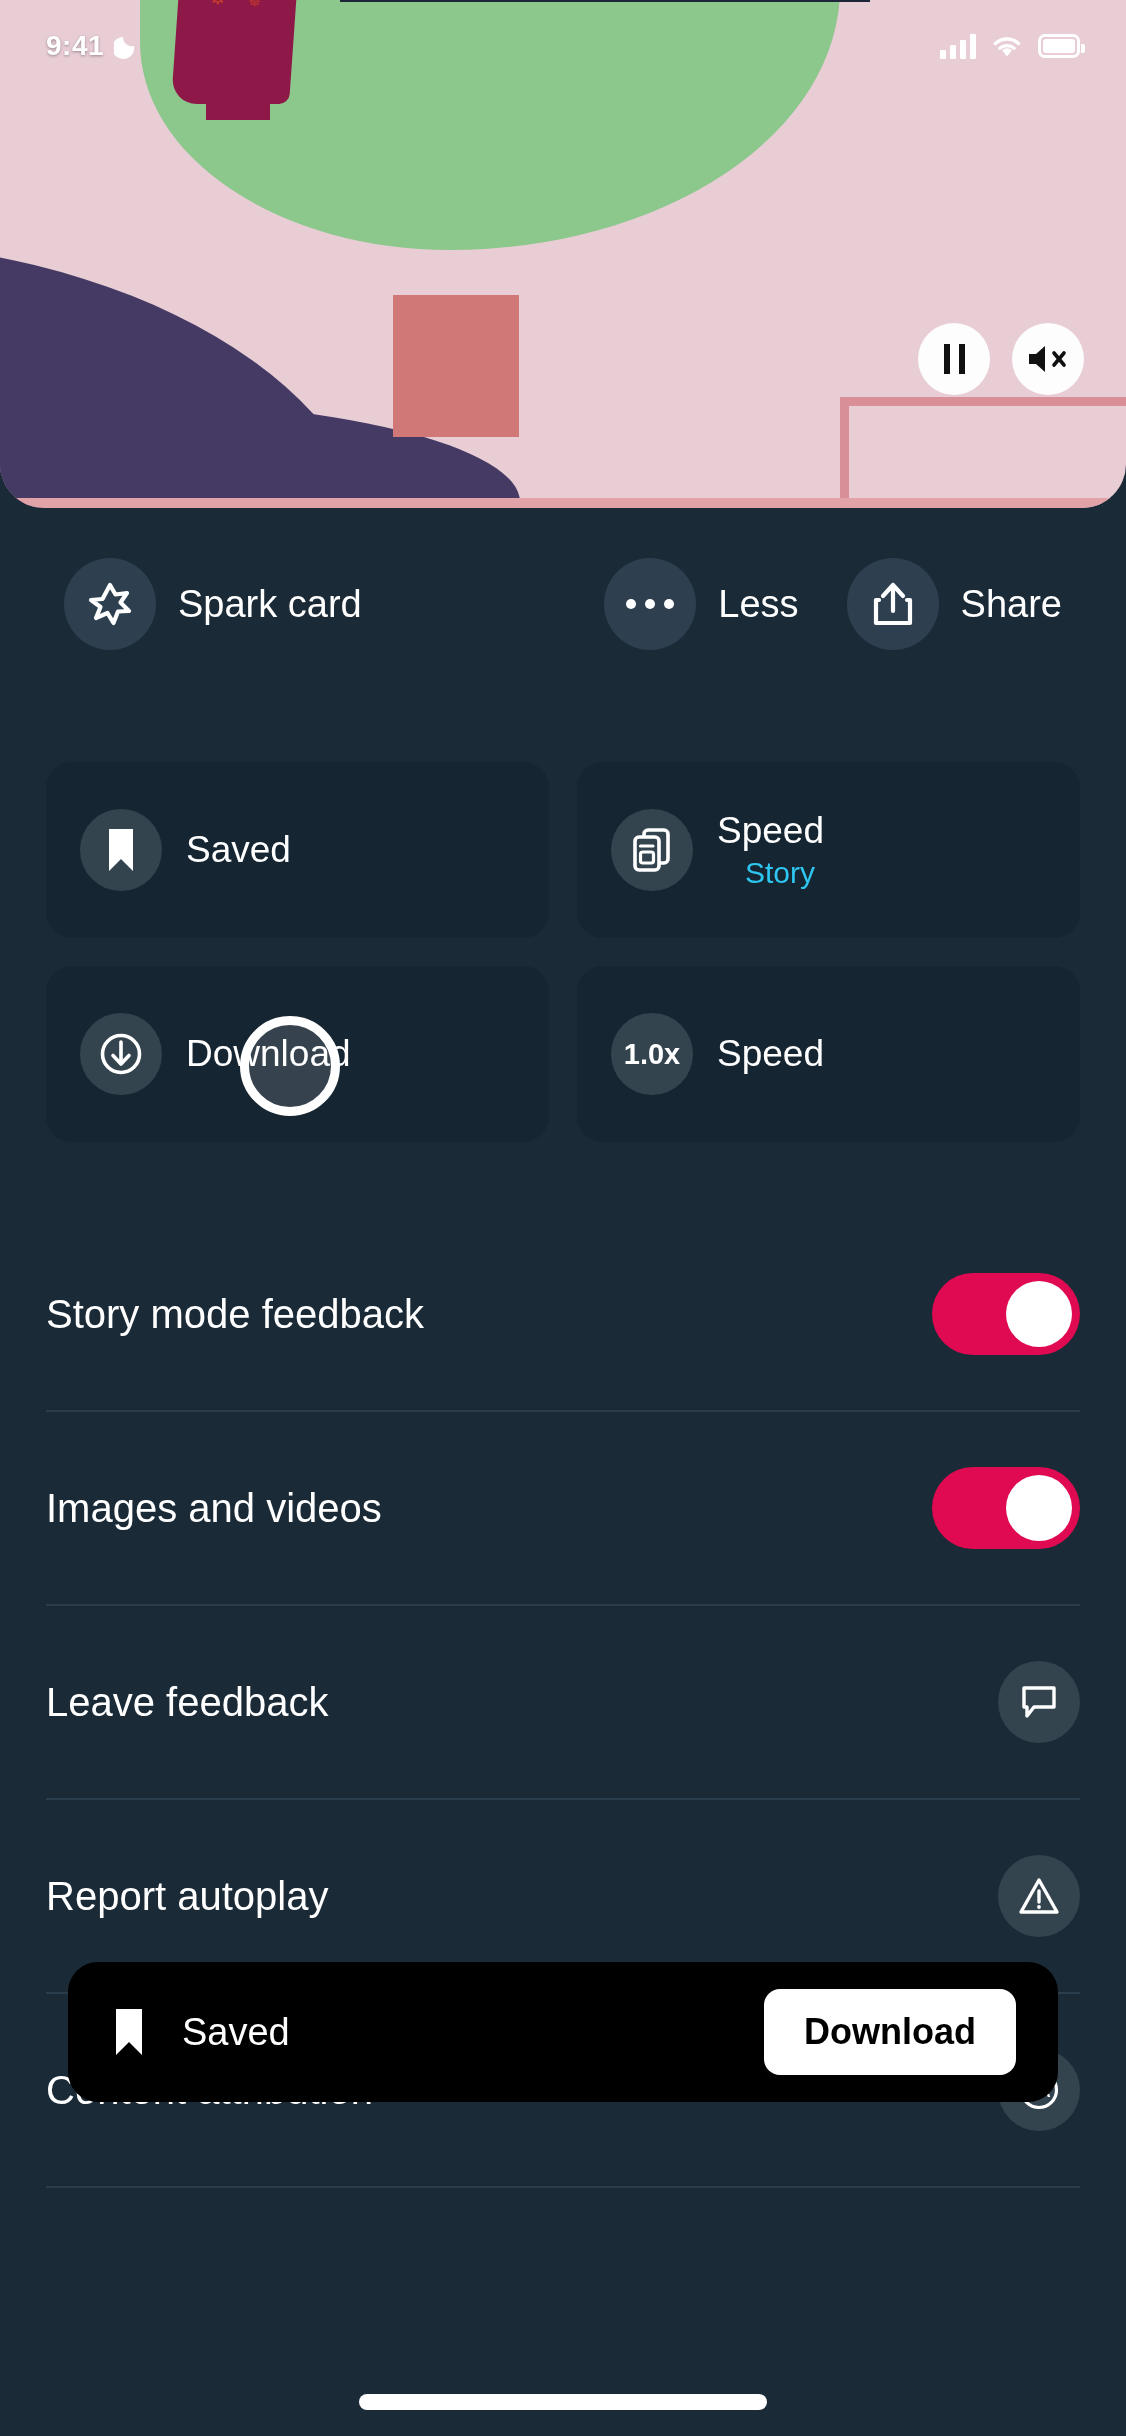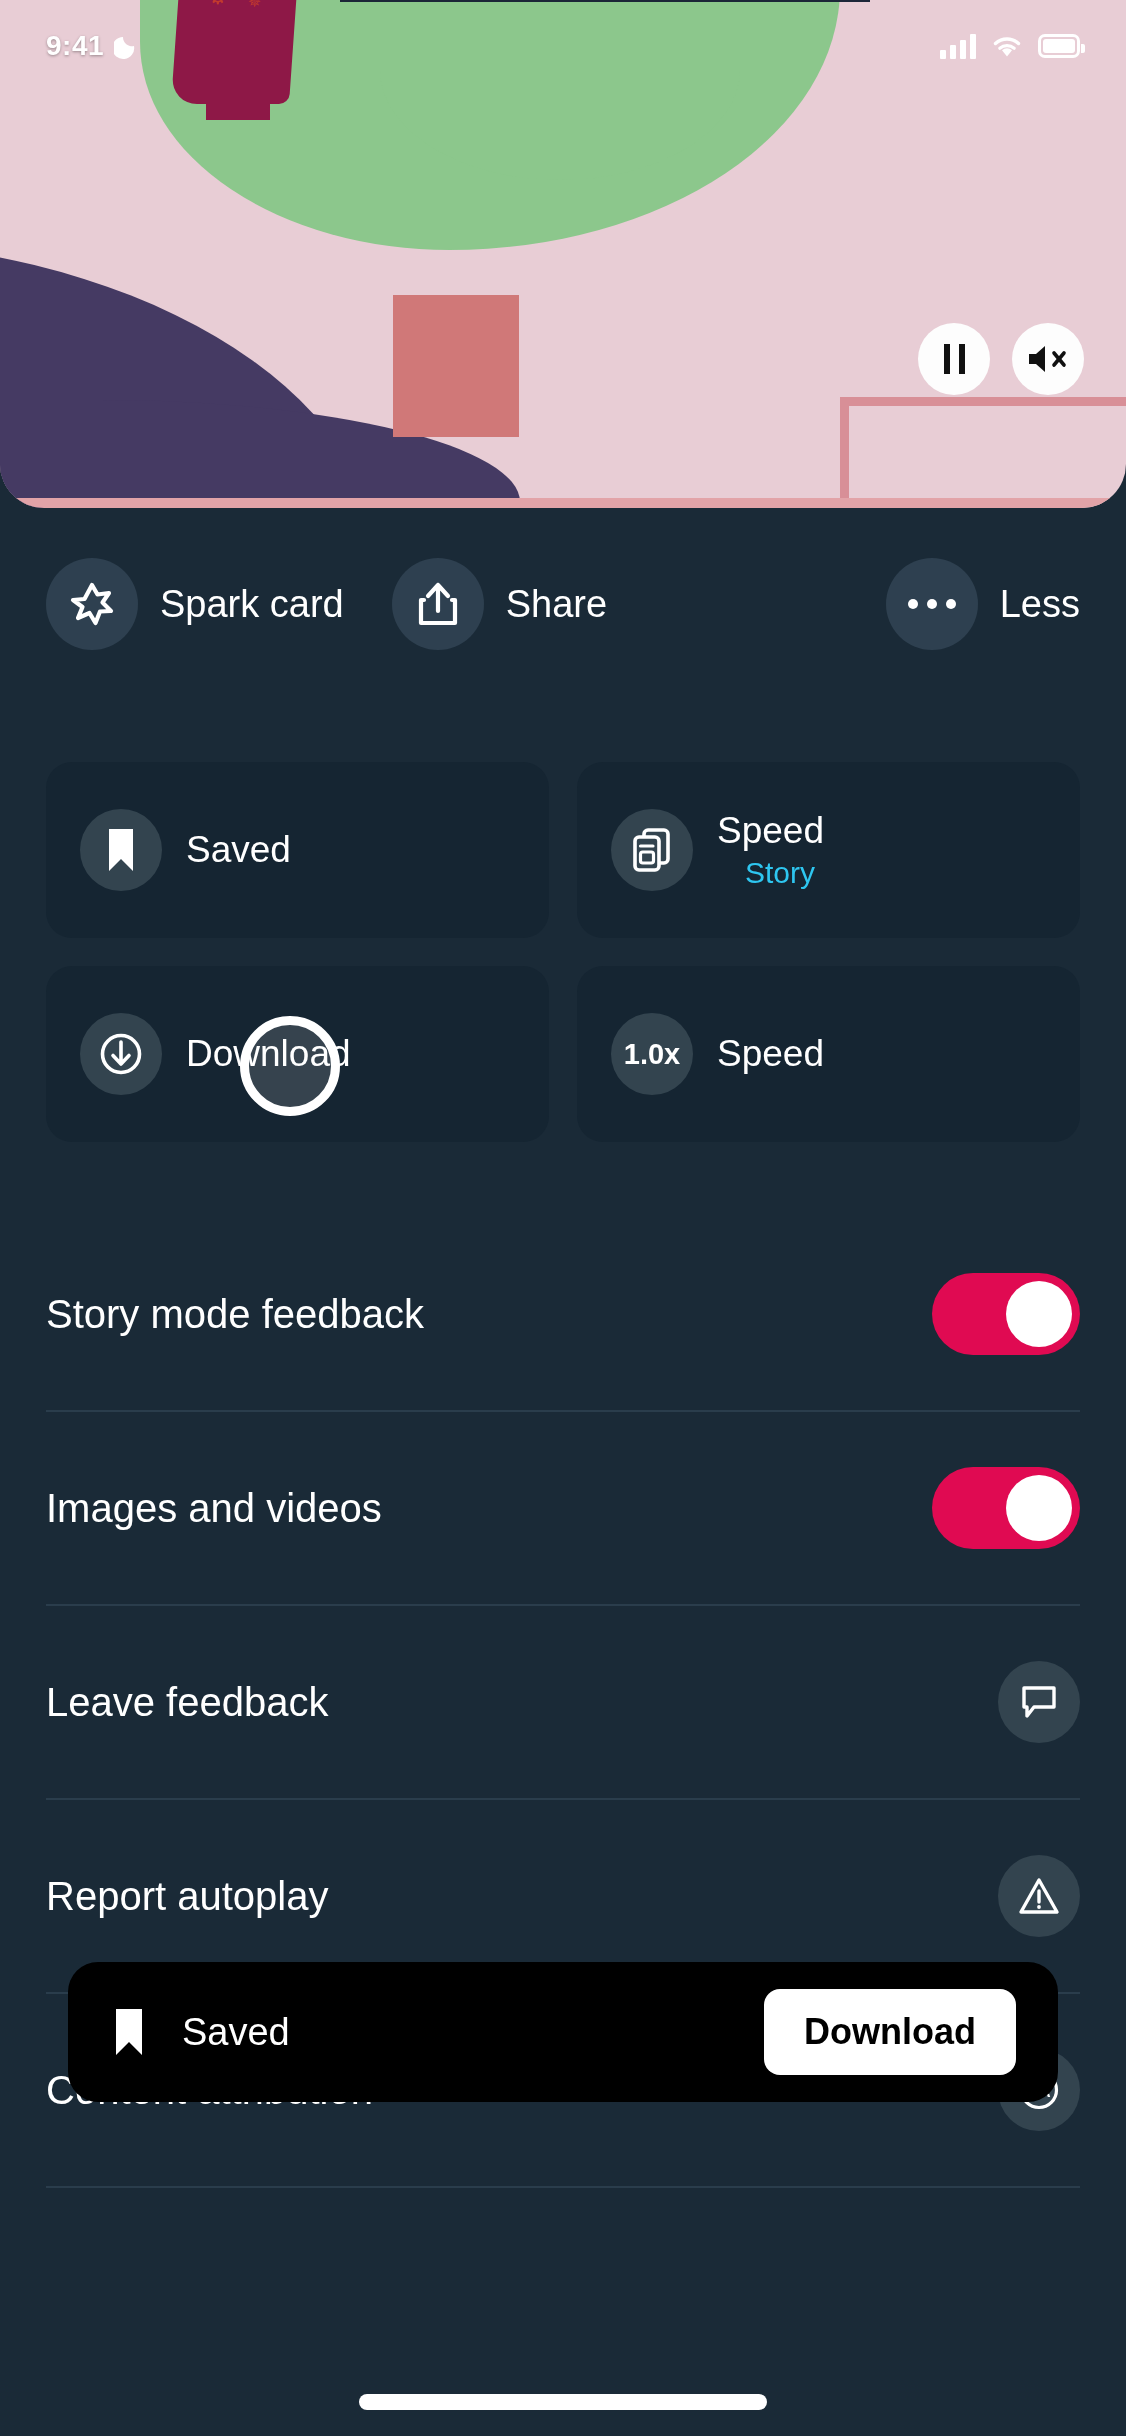--- a/index.html
+++ b/index.html
@@ -104,21 +104,21 @@
     background:#fff; border-radius:3px;
   }
   .sb-batt::after{
     content:""; position:absolute; right:-8px; top:7px; width:4px; height:9px;
     background:#fff; border-radius:0 2px 2px 0;
   }
 
   
   .action-row {
     position:absolute; left:0; top:558px; width:1126px;
-    display:flex; align-items:center; padding:0 46px;
+    display:flex; align-items:center; padding:0 64px;
   }
   .action {
     display:flex; align-items:center; gap:22px; cursor:pointer;
   }
   .action + .action { margin-left:48px; }
   .action.push-right { margin-left:auto; }
   .circ {
     width:92px; height:92px; border-radius:50%; background:#2e4050;
     display:flex; align-items:center; justify-content:center; flex:0 0 auto;
   }
@@ -266,39 +266,39 @@
 
   <div class="action">
     <span class="circ">
       <svg width="48" height="48" viewBox="0 0 48 48">
         <path d="M24 5 l5.5 9.5 L41 13 l-6.5 9.5 L43 31 l-11 .5 L27.5 43 L21.5 33 L10 38 l4.5-11 L5 20 l11.5-1 Z" fill="none" stroke="#fff" stroke-width="4.2" stroke-linejoin="round"></path>
       </svg>
     </span>
     <span class="action-label">Spark card</span>
   </div>
 
-  <div class="action">
-    <span class="circ">
-      <svg width="44" height="48" viewBox="0 0 44 48">
-        <path d="M22 5 L32 16 M22 5 L12 16 M22 5 V31" stroke="#fff" stroke-width="4.2" fill="none" stroke-linecap="round" stroke-linejoin="round"></path>
-        <path d="M8 20 H5 V43 H39 V20 H36" stroke="#fff" stroke-width="4.2" fill="none" stroke-linejoin="round" stroke-linecap="round"></path>
-      </svg>
-    </span>
-    <span class="action-label">Share</span>
-  </div>
-
   <div class="action push-right">
     <span class="circ">
       <span class="dots">
           <i></i>
           <i></i>
           <i></i>
         </span>
     </span>
     <span class="action-label">Less</span>
+  </div>
+
+  <div class="action">
+    <span class="circ">
+      <svg width="44" height="48" viewBox="0 0 44 48">
+        <path d="M22 5 L32 16 M22 5 L12 16 M22 5 V31" stroke="#fff" stroke-width="4.2" fill="none" stroke-linecap="round" stroke-linejoin="round"></path>
+        <path d="M8 20 H5 V43 H39 V20 H36" stroke="#fff" stroke-width="4.2" fill="none" stroke-linejoin="round" stroke-linecap="round"></path>
+      </svg>
+    </span>
+    <span class="action-label">Share</span>
   </div>
 </div>
 
 <div class="grid">
 
   <div class="card">
     <span class="circ">
       <svg width="34" height="46" viewBox="0 0 34 46">
         <path d="M5 2 H29 V44 L17 32 L5 44 Z" fill="#fff"></path>
       </svg>

